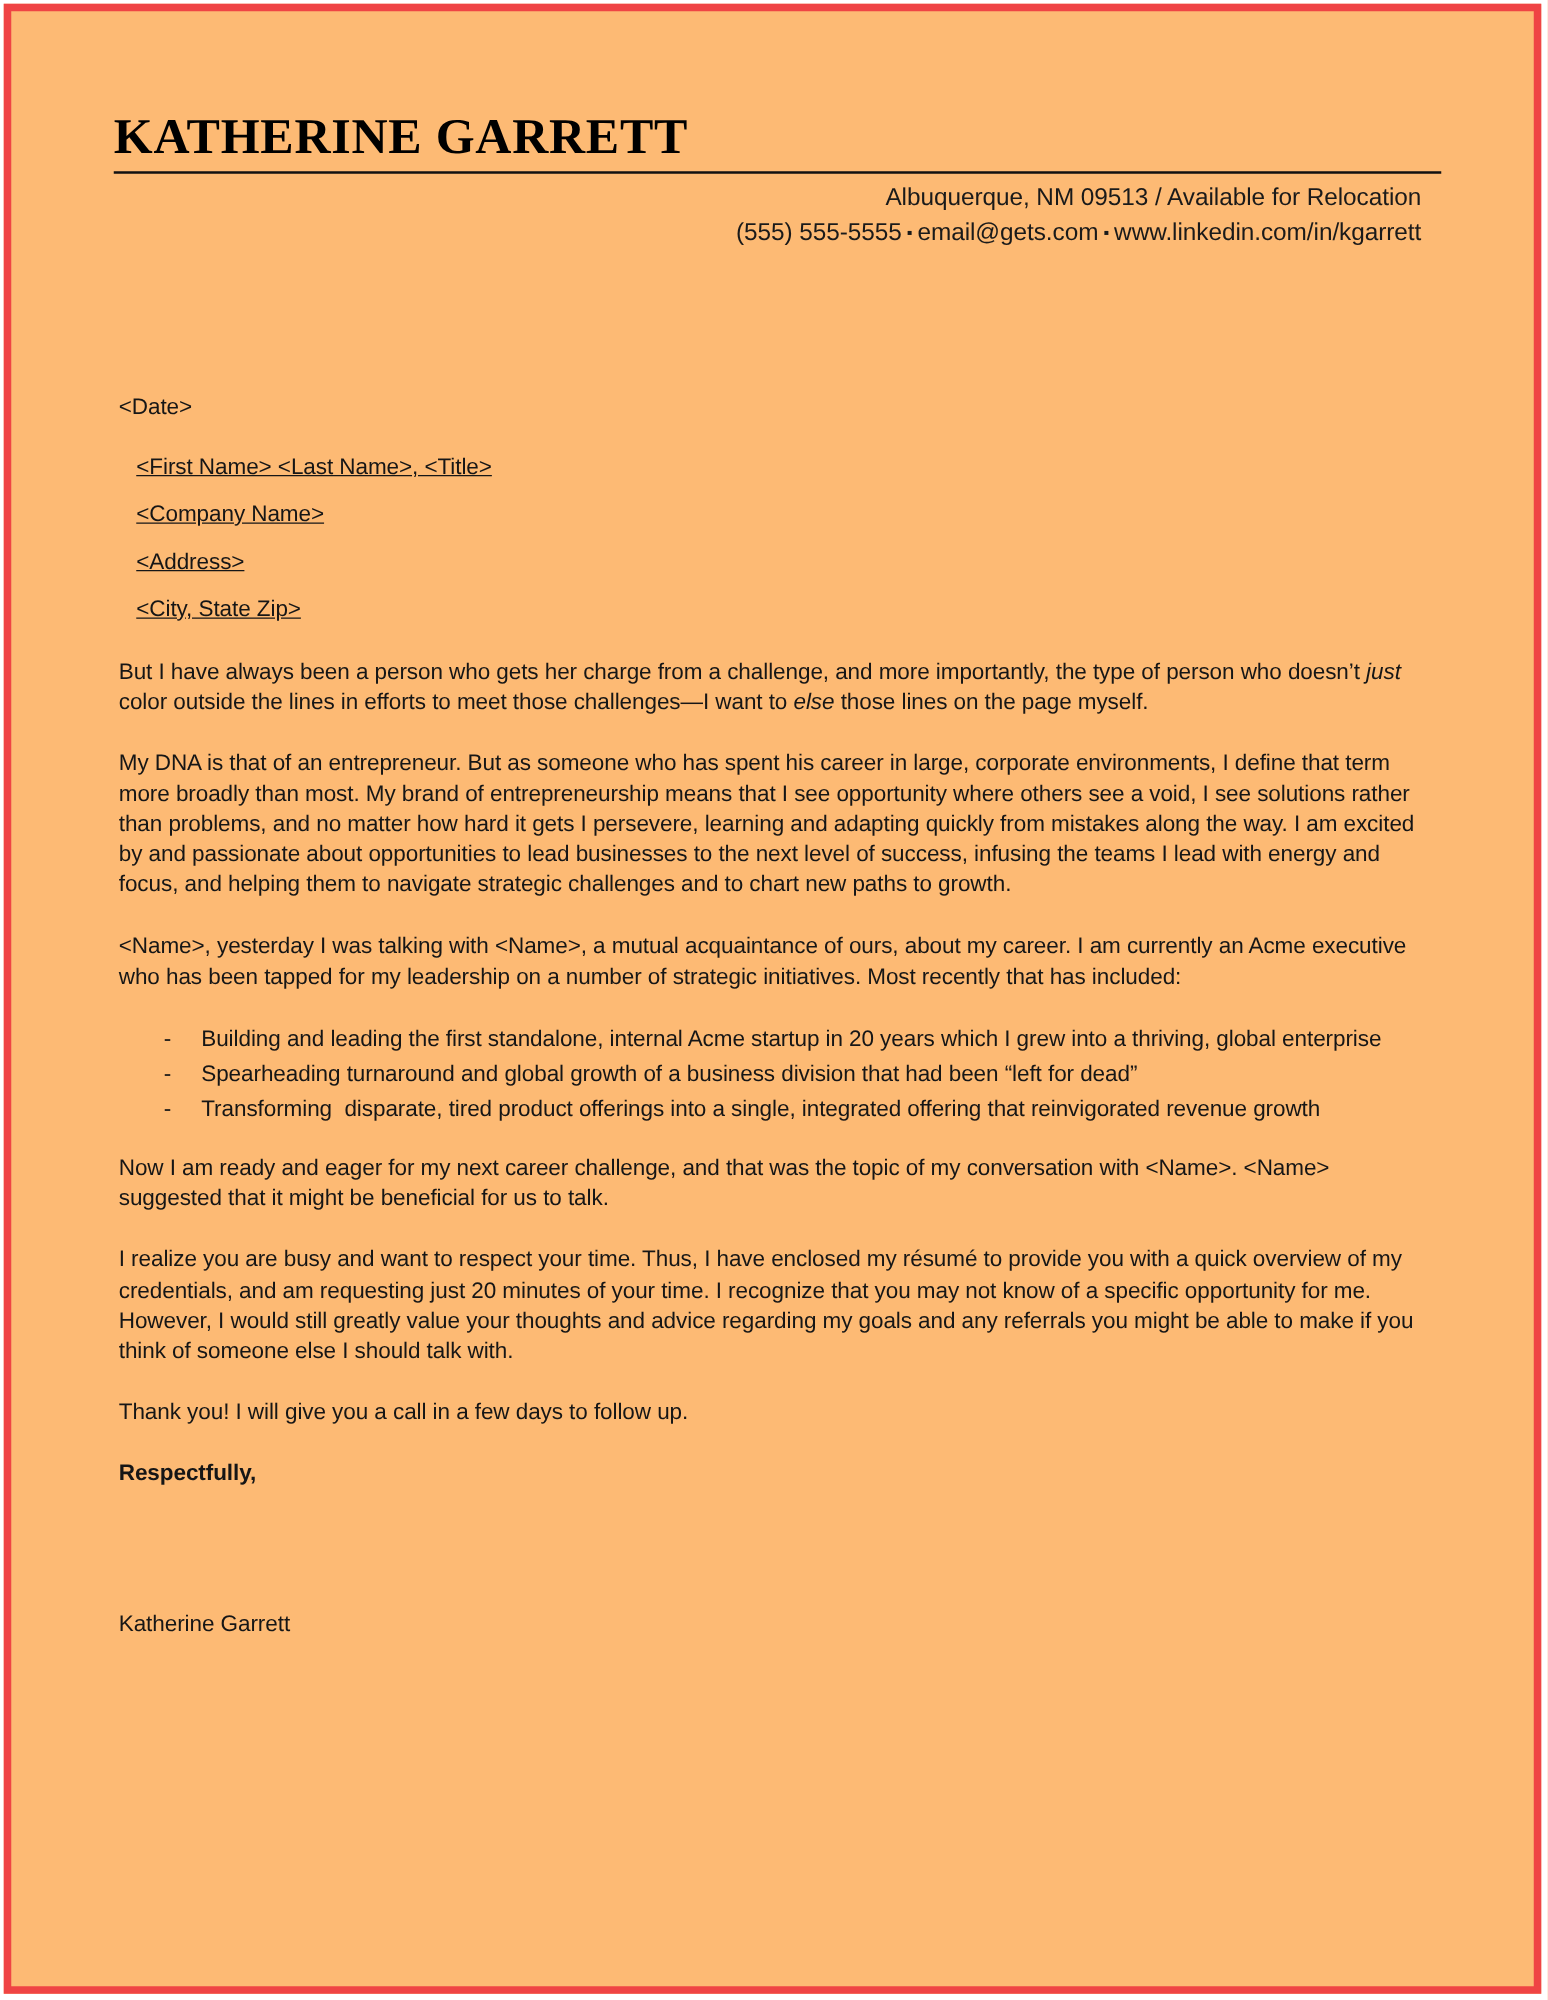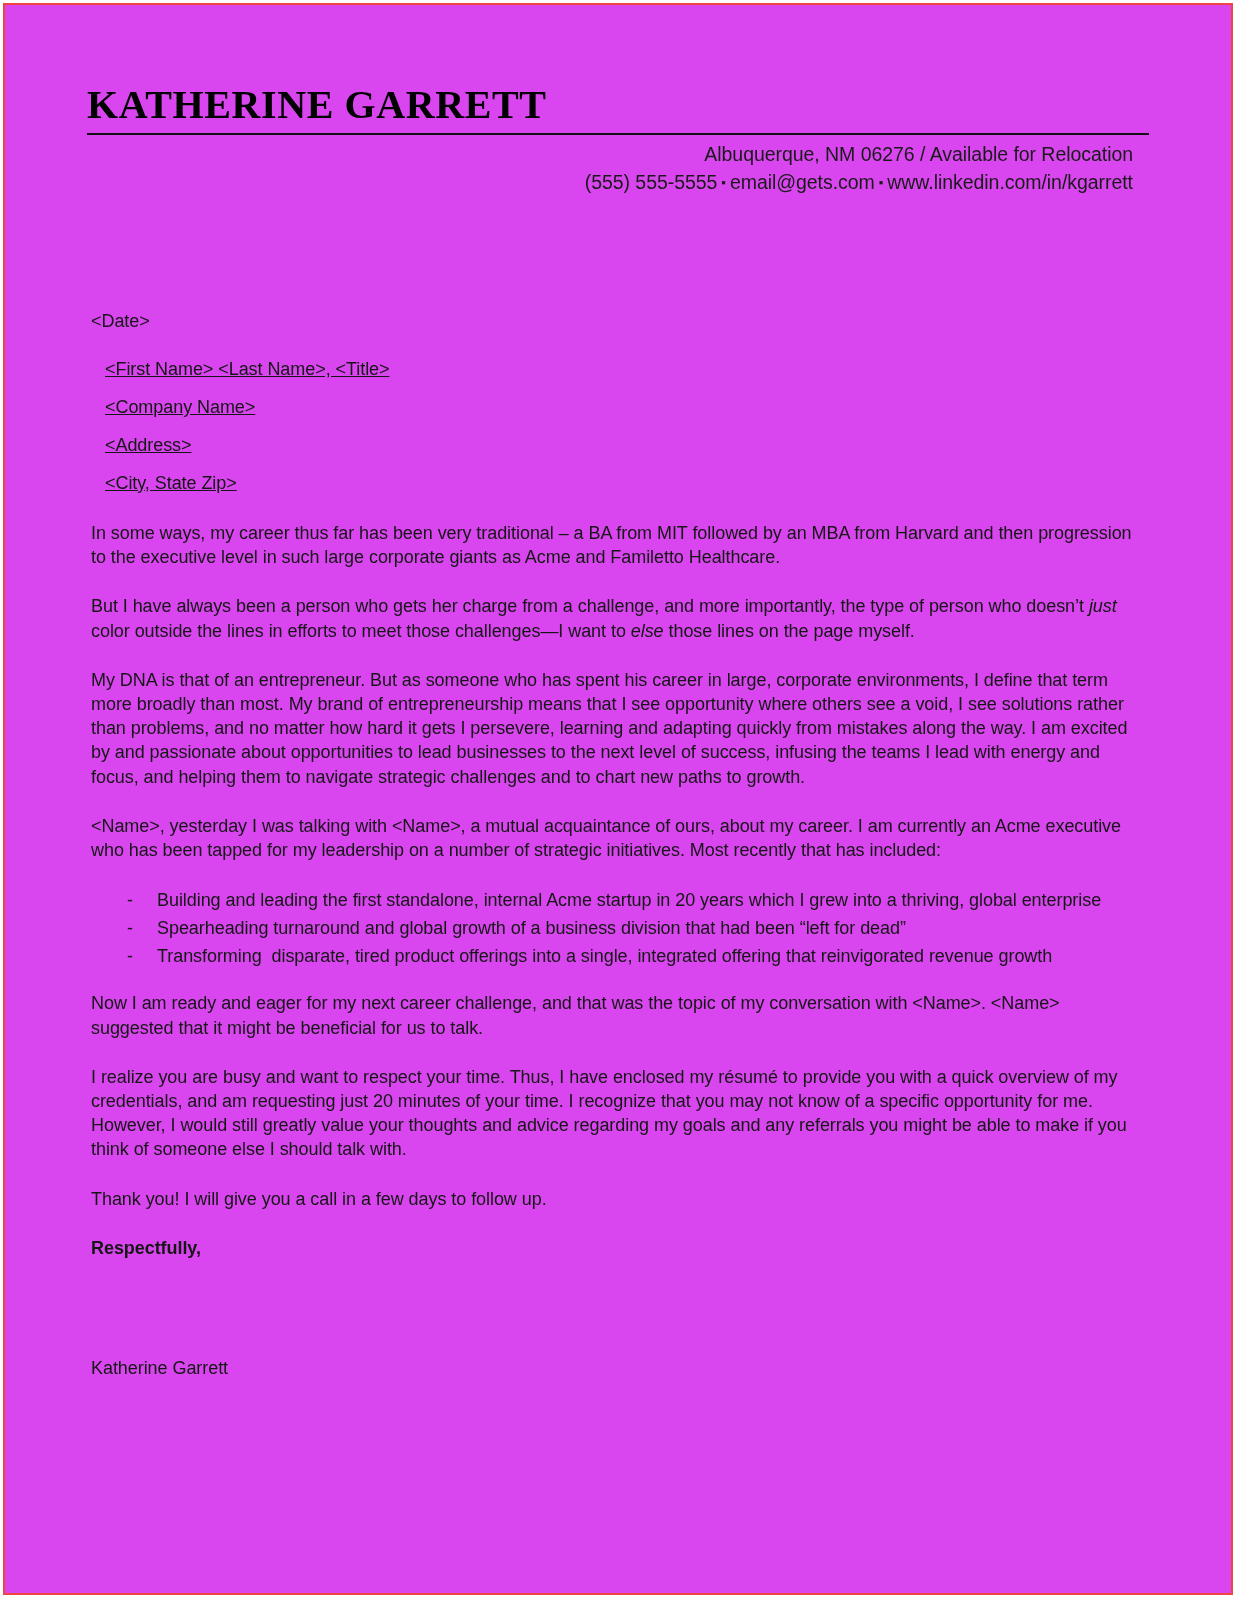--- a/index.html
+++ b/index.html
@@ -15,23 +15,23 @@
     overflow: hidden;
   }
 
   
   .page {
     position: absolute;
     left: 3px;
     top: 3px;
     width: 1230px;
     height: 1592px;
-    border: 2px solid #ef4444;
+    border: 6px solid #ef4444;
     box-sizing: border-box;
-    background: #d946ef;
+    background: #fdba74;
   }
 
   .page-inner {
     position: absolute;
     left: 0;
     top: 0;
     right: 0;
     bottom: 0;
   }
 
@@ -145,38 +145,37 @@
 </head>
 <body>
 
 <div class="page">
   <div class="page-inner">
 
     <div class="letterhead">
       <div class="name">KATHERINE GARRETT</div>
       <div class="rule"></div>
       <div class="contact">
-        <div>Albuquerque, NM 06276 / Available for Relocation</div>
+        <div>Albuquerque, NM 09513 / Available for Relocation</div>
         <div><span>(555) 555-5555</span><span class="sq">▪</span><span>email@gets.com</span><span class="sq">▪</span><span>www.linkedin.com/in/kgarrett</span></div>
       </div>
     </div>
 
     <div class="body">
 
       <div class="blk">&lt;Date&gt;</div>
 
       <div class="addr-block">
         <div class="addr-line">&lt;First Name&gt; &lt;Last Name&gt;, &lt;Title&gt;</div>
         <div class="addr-line">&lt;Company Name&gt;</div>
         <div class="addr-line">&lt;Address&gt;</div>
         <div class="addr-line">&lt;City, State Zip&gt;</div>
       </div>
 
 
-      <p class="para">In some ways, my career thus far has been very traditional – a BA from MIT followed by an MBA from Harvard and then progression to the executive level in such large corporate giants as Acme and Familetto Healthcare.</p>
 
       <p class="para"><span>But I have always been a person who gets her charge from a challenge, and more importantly, the type of person who doesn’t </span><i>just</i><span> color outside the lines in efforts to meet those challenges—I want to </span><i>else</i><span> those lines on the page myself.</span></p>
 
       <p class="para">My DNA is that of an entrepreneur. But as someone who has spent his career in large, corporate environments, I define that term more broadly than most. My brand of entrepreneurship means that I see opportunity where others see a void, I see solutions rather than problems, and no matter how hard it gets I persevere, learning and adapting quickly from mistakes along the way. I am excited by and passionate about opportunities to lead businesses to the next level of success, infusing the teams I lead with energy and focus, and helping them to navigate strategic challenges and to chart new paths to growth.</p>
 
       <p class="para">&lt;Name&gt;, yesterday I was talking with &lt;Name&gt;, a mutual acquaintance of ours, about my career. I am currently an Acme executive who has been tapped for my leadership on a number of strategic initiatives. Most recently that has included:</p>
 
       <ul class="bullets">
         <li><span class="dash">-</span><span>Building and leading the first standalone, internal Acme startup in 20 years which I grew into a thriving, global enterprise</span></li>
         <li><span class="dash">-</span><span>Spearheading turnaround and global growth of a business division that had been “left for dead”</span></li>

